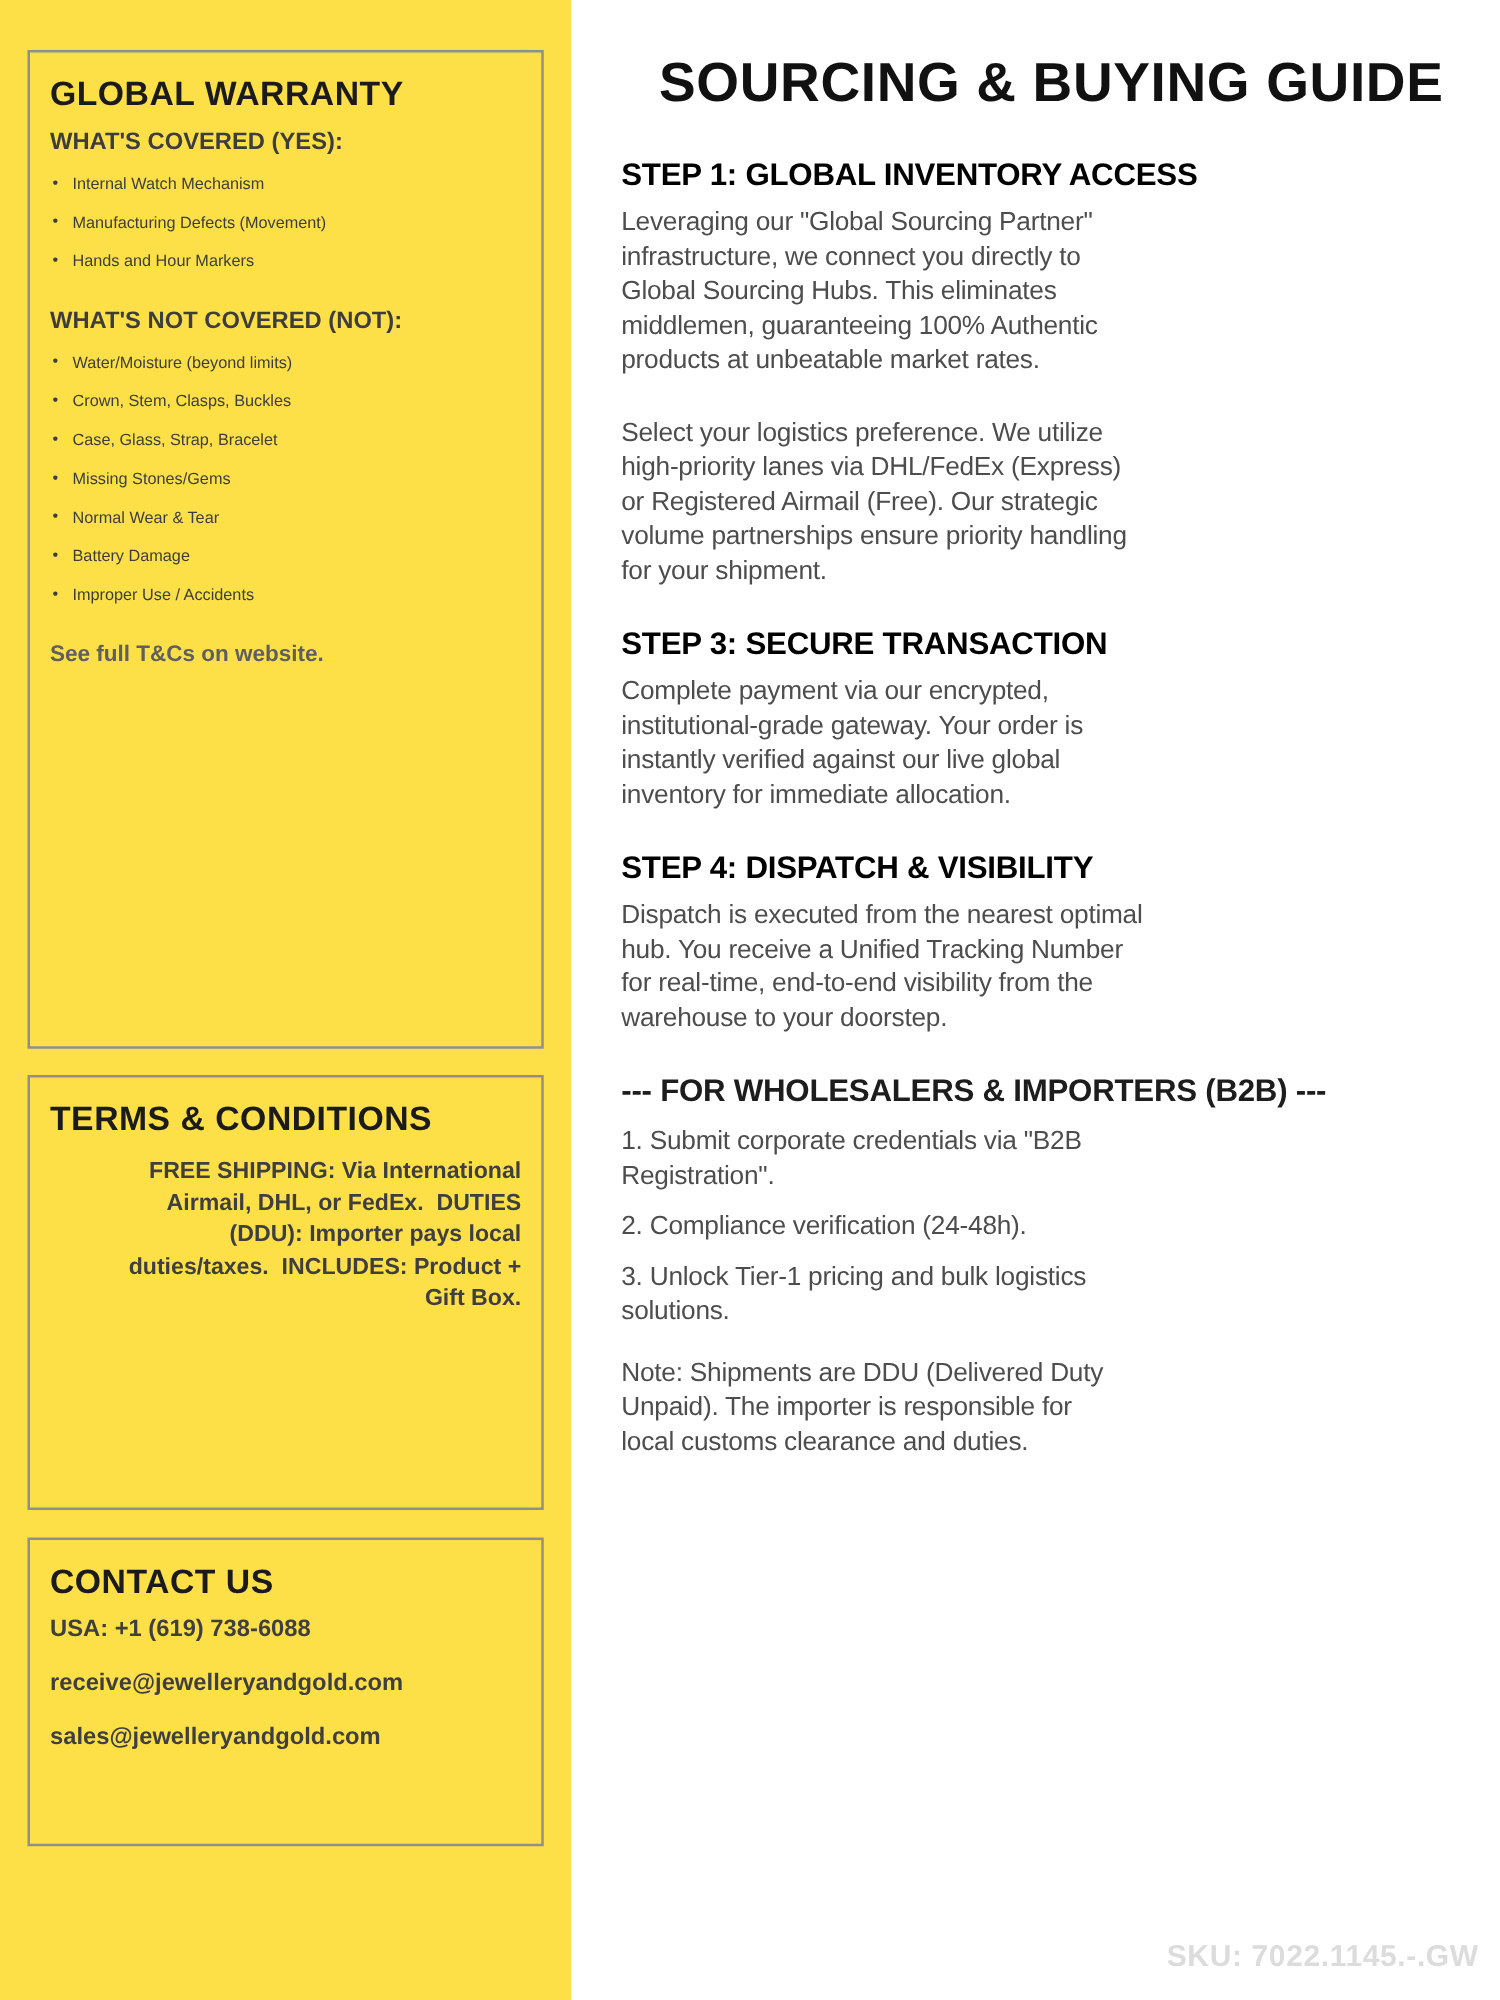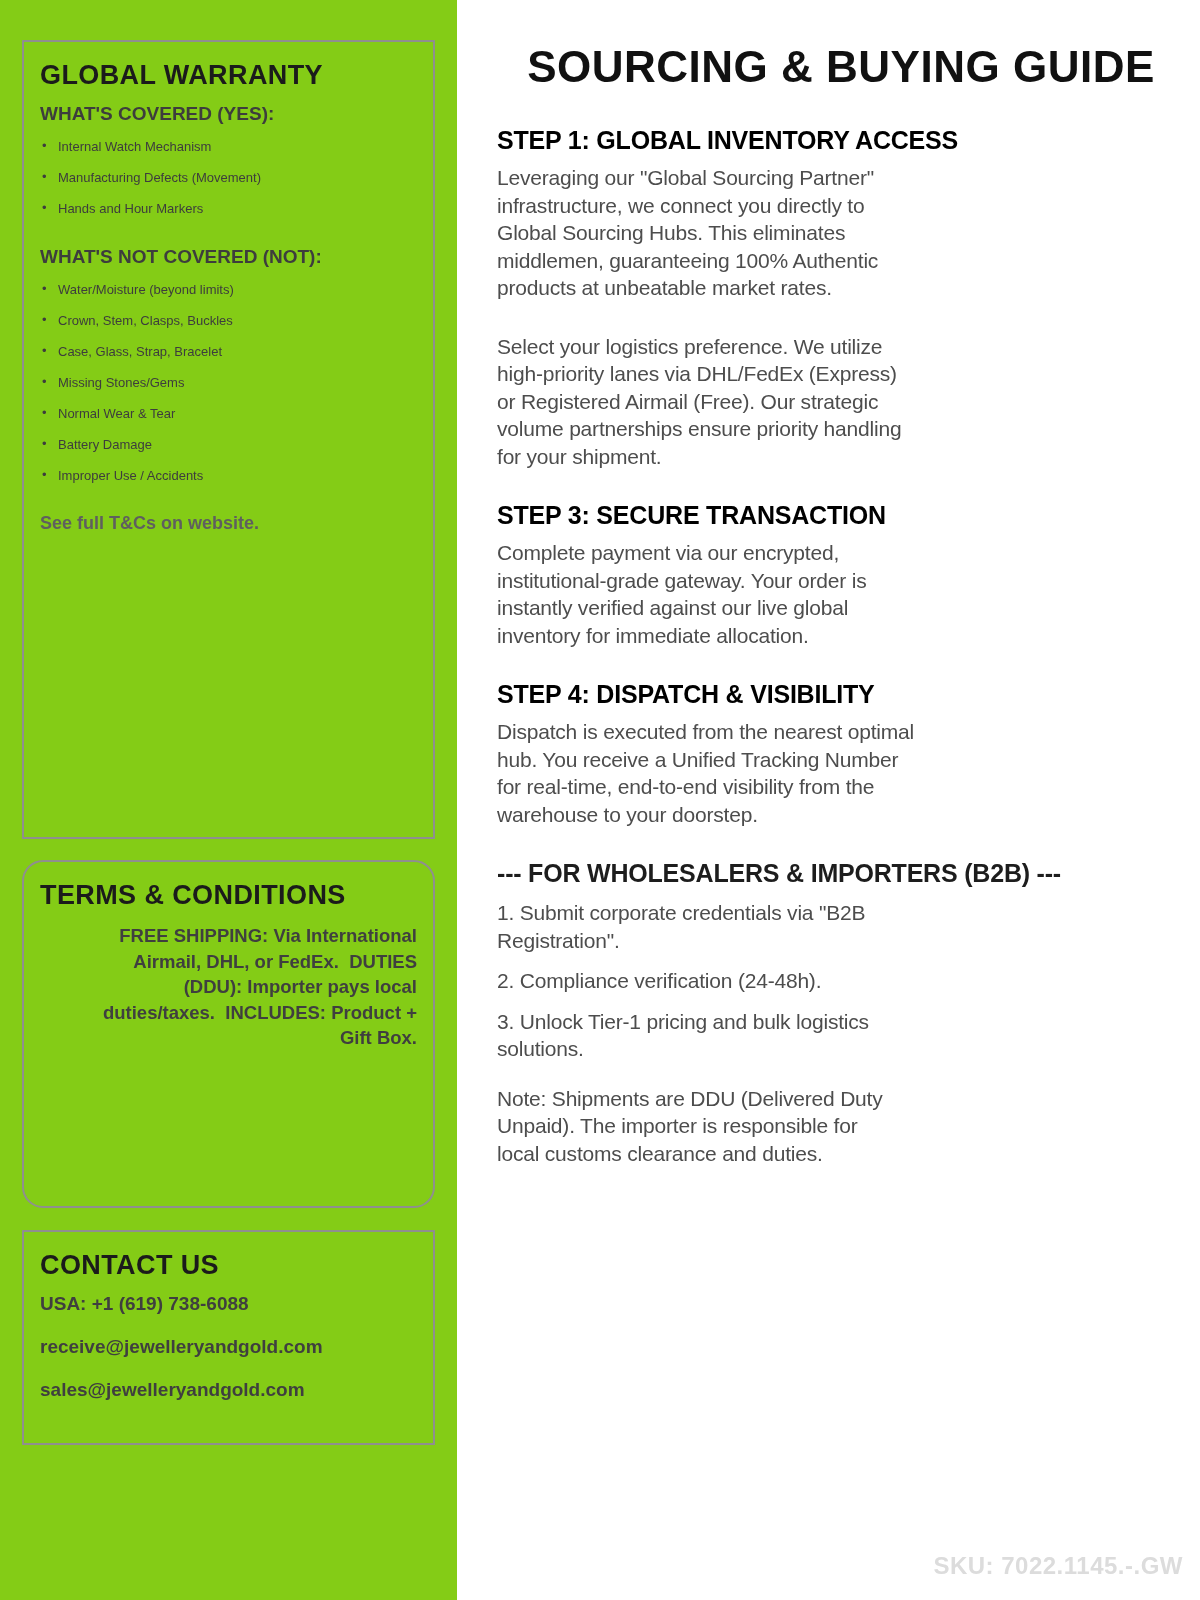--- a/index.html
+++ b/index.html
@@ -10,32 +10,32 @@
     position: relative;
     font-family: "Liberation Sans", sans-serif;
     overflow: hidden;
   }
   .layout { display: flex; width: 1200px; height: 1600px; }
 
   
   .sidebar {
     width: 457px;
     height: 1600px;
-    background: #84cc16;
+    background: #fde047;
     padding: 40px 22px 0 22px;
     flex: 0 0 auto;
   }
   .panel {
     border: 2px solid #8f8f8f;
     padding: 18px 16px 20px 16px;
     width: 413px;
   }
   .panel-warranty { height: 799px; margin-bottom: 21px; }
-  .panel-terms    { height: 348px; margin-bottom: 22px; border-radius: 21px; }
-  .panel-contact  { height: 215px; }
+  .panel-terms    { height: 348px; margin-bottom: 22px; }
+  .panel-contact  { height: 247px; }
 
   .panel-title {
     font-size: 27px;
     font-weight: bold;
     color: #1b1b1b;
     letter-spacing: 0.4px;
     margin-bottom: 12px;
   }
   .sub-heading {
     font-size: 19px;

